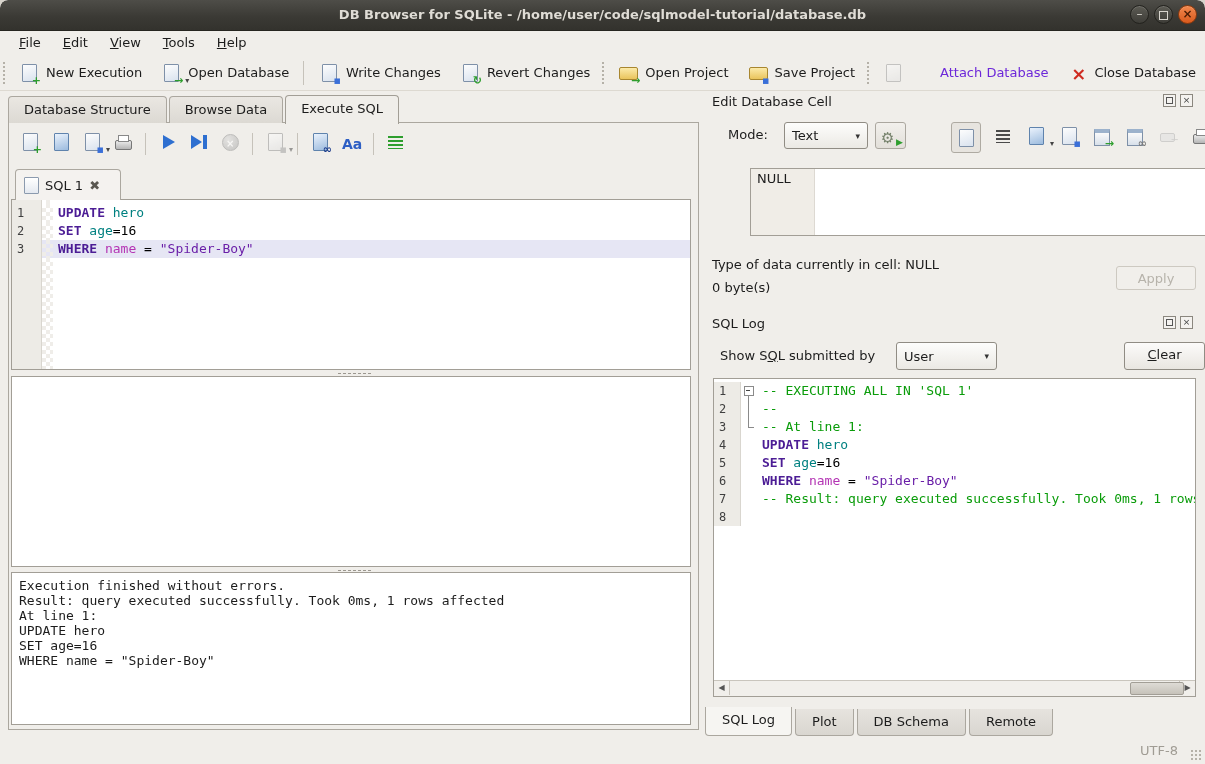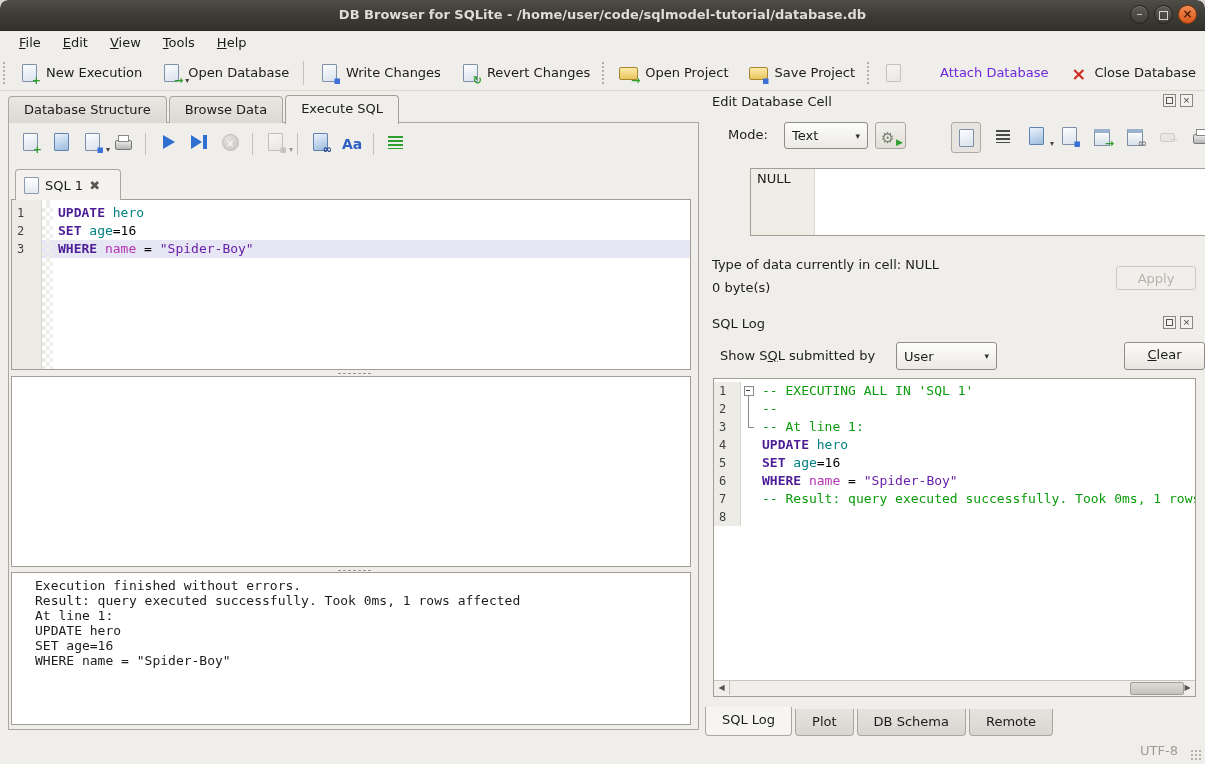--- a/index.html
+++ b/index.html
@@ -85,21 +85,21 @@
   .sqltab{position:absolute;left:6px;top:46px;height:31px;width:106px;box-sizing:border-box;
     border:1px solid #aba79f;border-bottom:none;border-radius:4px 4px 0 0;background:#f4f2ef;
     display:flex;align-items:center;gap:6px;padding:0 8px;z-index:2;}
   .sqltab .doc{width:13px;height:15px;background:linear-gradient(#fff,#e4e9f0);border:1px solid #8b9aae;border-radius:1px;}
   .sqltab .x{color:#5a5750;font-weight:bold;font-size:13px;}
 
   .box{position:absolute;left:2px;width:680px;background:#fff;border:1px solid #a29e96;box-sizing:border-box;overflow:hidden;}
   .editorbox{top:76px;height:171px;}
   .resultsbox{top:253px;height:191px;}
   .messagebox{top:449px;height:153px;font-family:"DejaVu Sans Mono","Liberation Mono",monospace;
-    font-size:13px;line-height:15px;padding:5px 23px;white-space:pre;}
+    font-size:13px;line-height:15px;padding:5px 7px;white-space:pre;}
 
   .splitter{position:absolute;left:0;width:100%;height:6px;display:flex;align-items:center;justify-content:center;}
   .splitter .dots{width:34px;height:3px;background-image:radial-gradient(#9b978f 1px,transparent 1.2px);background-size:5px 3px;}
 
   
   .codepane{font-family:"DejaVu Sans Mono","Liberation Mono",monospace;font-size:13px;}
   .crow{display:flex;height:18px;line-height:18px;white-space:pre;}
   .gut{width:30px;flex:0 0 30px;background:#edebe6;border-right:1px solid #d9d6cf;color:#3f3f3f;
     padding-left:5px;box-sizing:border-box;font-size:12px;}
   .gutpad{background:#edebe6;border-right:1px solid #d9d6cf;}

